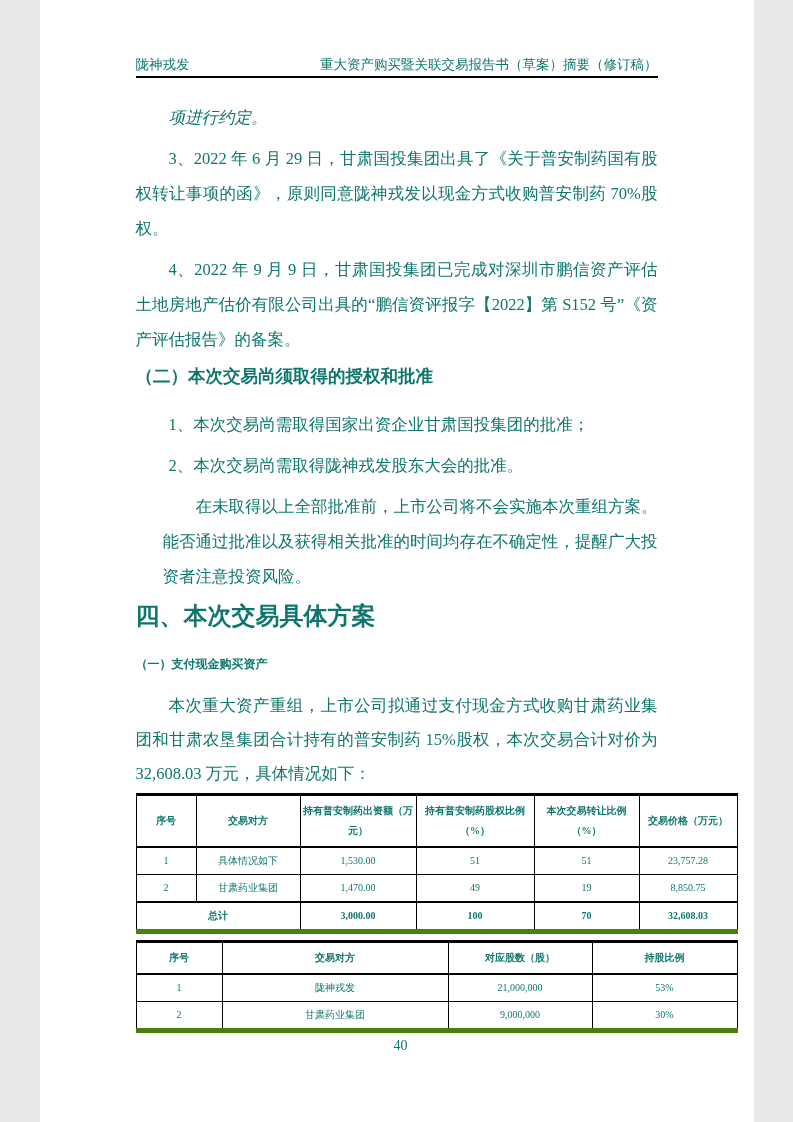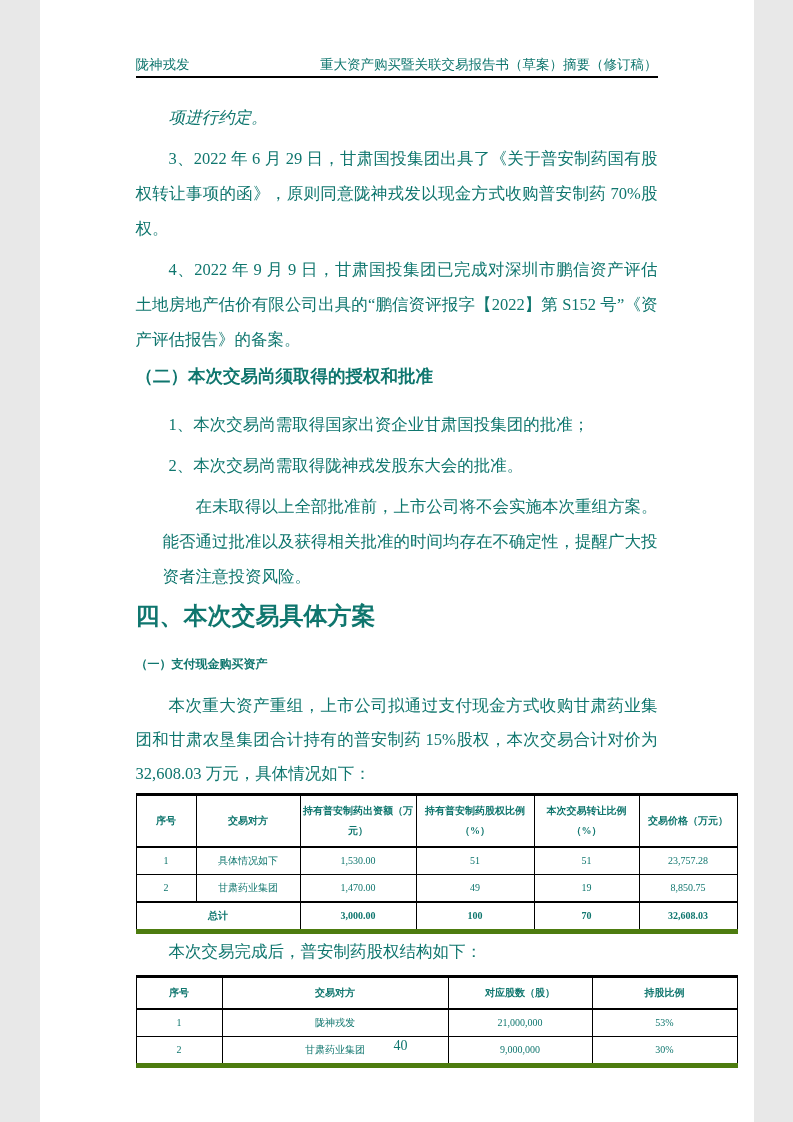--- a/index.html
+++ b/index.html
@@ -159,21 +159,20 @@
       <tr class="total">
         <td colspan="2">总计</td>
         <td>3,000.00</td>
         <td>100</td>
         <td>70</td>
         <td class="num-r">32,608.03</td>
       </tr>
     </tbody>
   </table>
 
-  <p class="para mb-0">本次交易完成后，普安制药股权结构如下：</p>
 
   <table class="tbl t2">
     <colgroup>
       <col style="width:86px">
         <col style="width:226px">
         <col style="width:144px">
         <col style="width:145px">
     </colgroup>
     <tbody>
       <tr class="hdr">

